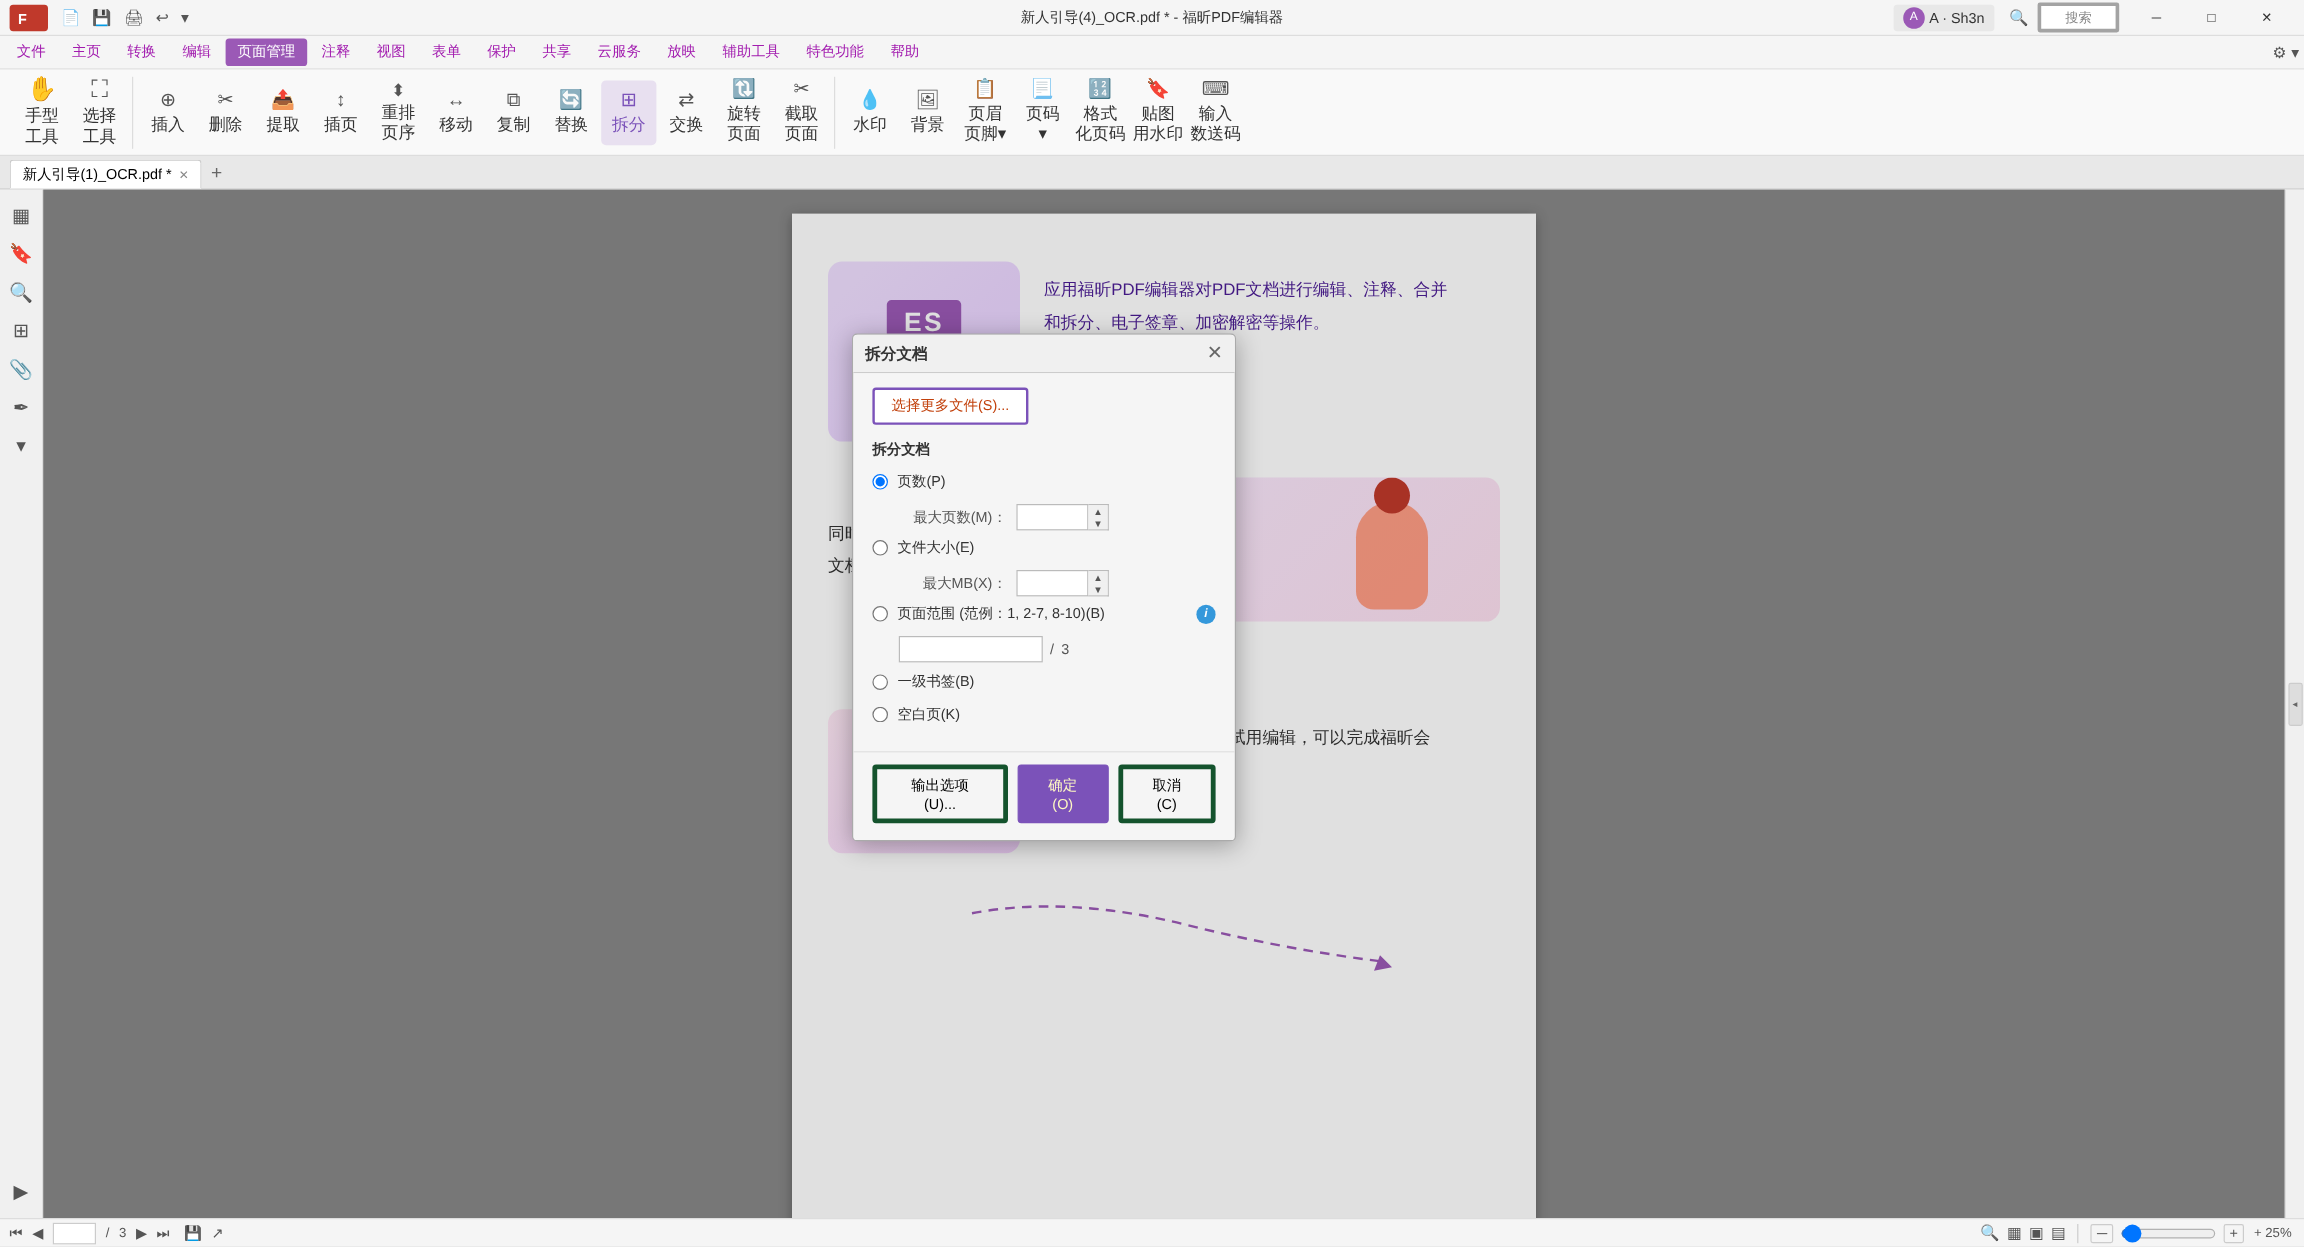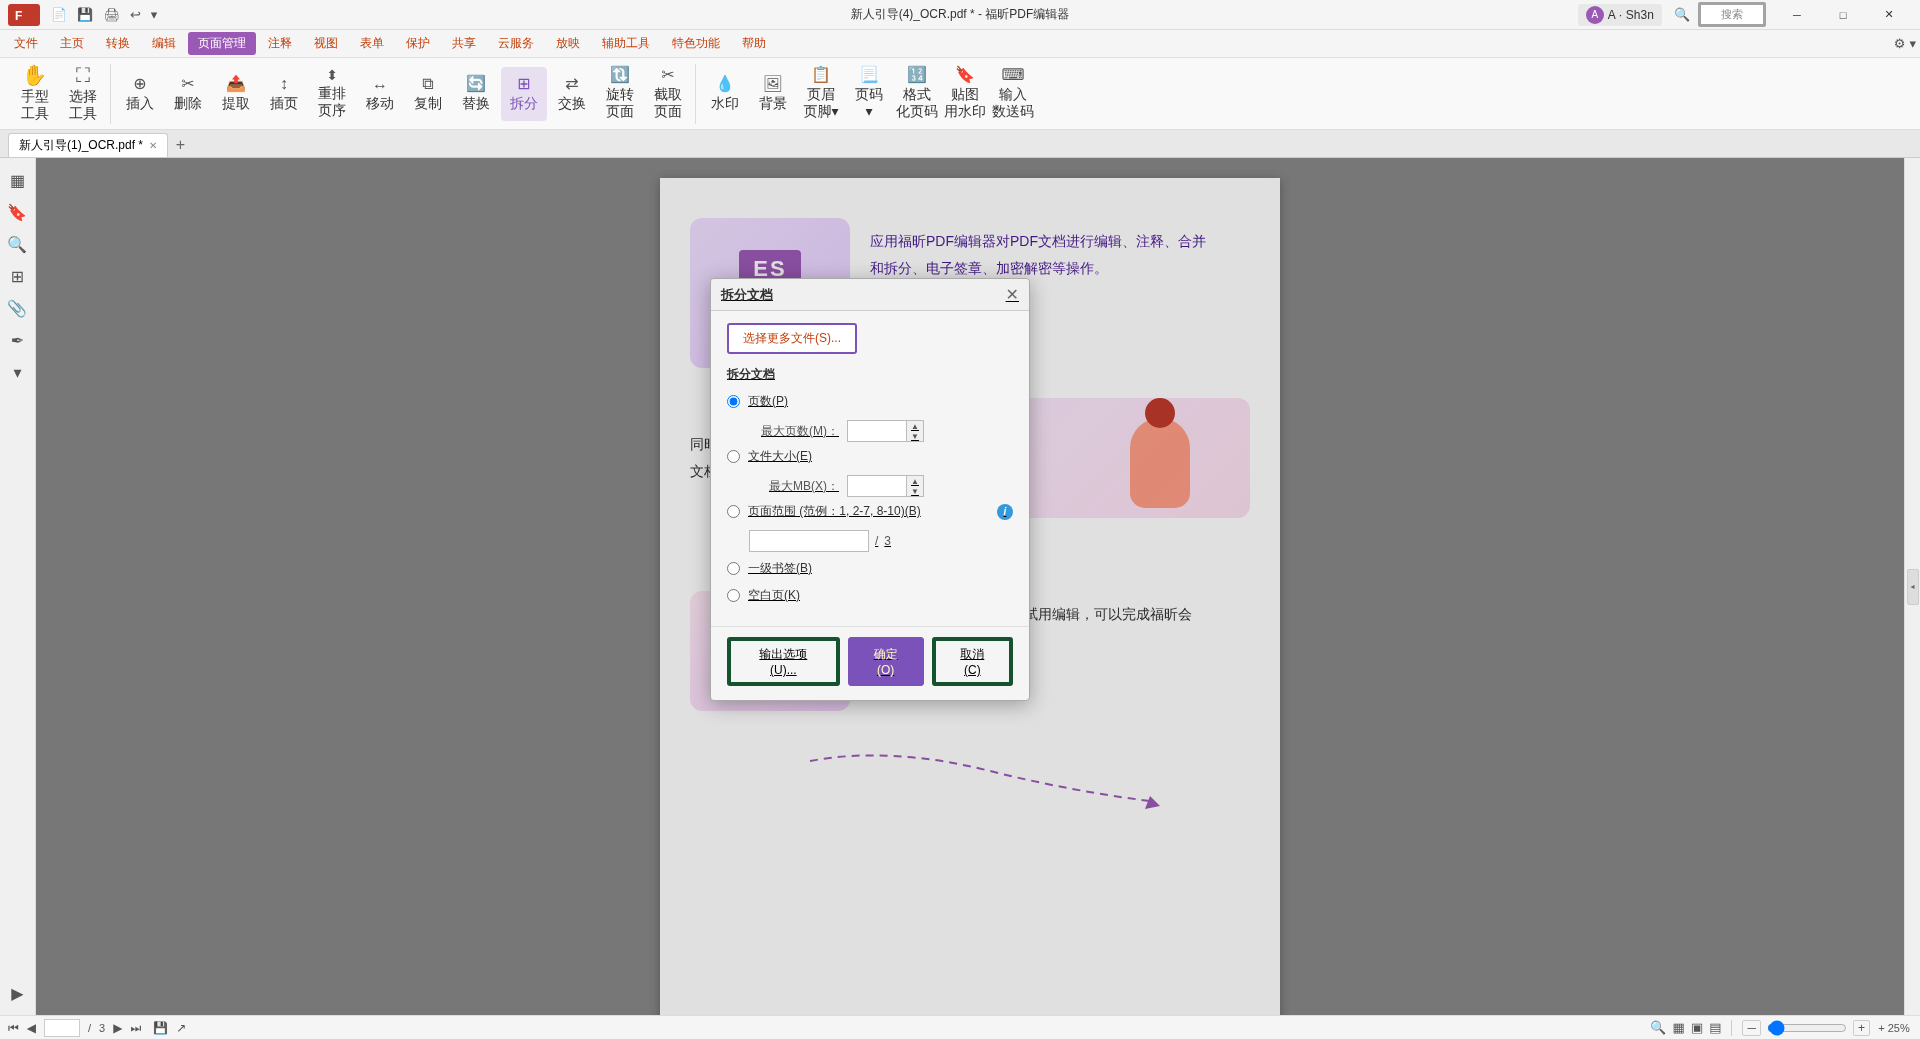--- a/index.html
+++ b/index.html
@@ -28,21 +28,21 @@
       background: #f5f5f5;
       display: flex;
       align-items: center;
       padding: 0 4px;
       border-bottom: 1px solid #ddd;
       gap: 2px;
     }
     .menu-item {
       padding: 3px 10px;
       font-size: 12px;
-      color: #c2410c;
+      color: #a21caf;
       cursor: pointer;
       border-radius: 3px;
     }
     .menu-item.active { background: #9b59b6; color: white; }
 
     
     #toolbar {
       height: 72px;
       background: #f9f9f9;
       border-bottom: 1px solid #ddd;
@@ -537,21 +537,21 @@
         <svg width="500" height="80" viewBox="0 0 500 80">
           <path d="M 120 20 Q 200 5 300 30 Q 380 50 460 60" fill="none" stroke="#9b59b6" stroke-width="2" stroke-dasharray="8,6"></path>
           <polygon points="460,55 470,65 455,68" fill="#9b59b6"></polygon>
         </svg>
       </div>
     </div>
 
     <div id="dialog-overlay" style="position:absolute;top:0;left:0;right:0;bottom:0;background:rgba(0,0,0,0.12);z-index:100;">
     </div>
 
-    <div id="dialog" style="position:absolute;top:120px;left:calc(50% - 160px);width:320px;background:#f5f5f5;border:1px solid #aaa;border-radius:4px;box-shadow:0 4px 20px rgba(0,0,0,0.3);z-index:200;text-decoration:underline;">
+    <div id="dialog" style="position:absolute;top:120px;left:calc(50% - 160px);width:320px;background:#f5f5f5;border:1px solid #aaa;border-radius:4px;box-shadow:0 4px 20px rgba(0,0,0,0.3);z-index:200;">
 
       <div class="dialog-titlebar">
         <span class="dialog-title">拆分文档</span>
         <span class="dialog-close">✕</span>
       </div>
 
       <div class="dialog-body">
 
         <div>
           <button class="select-files-btn">选择更多文件(S)...</button>

